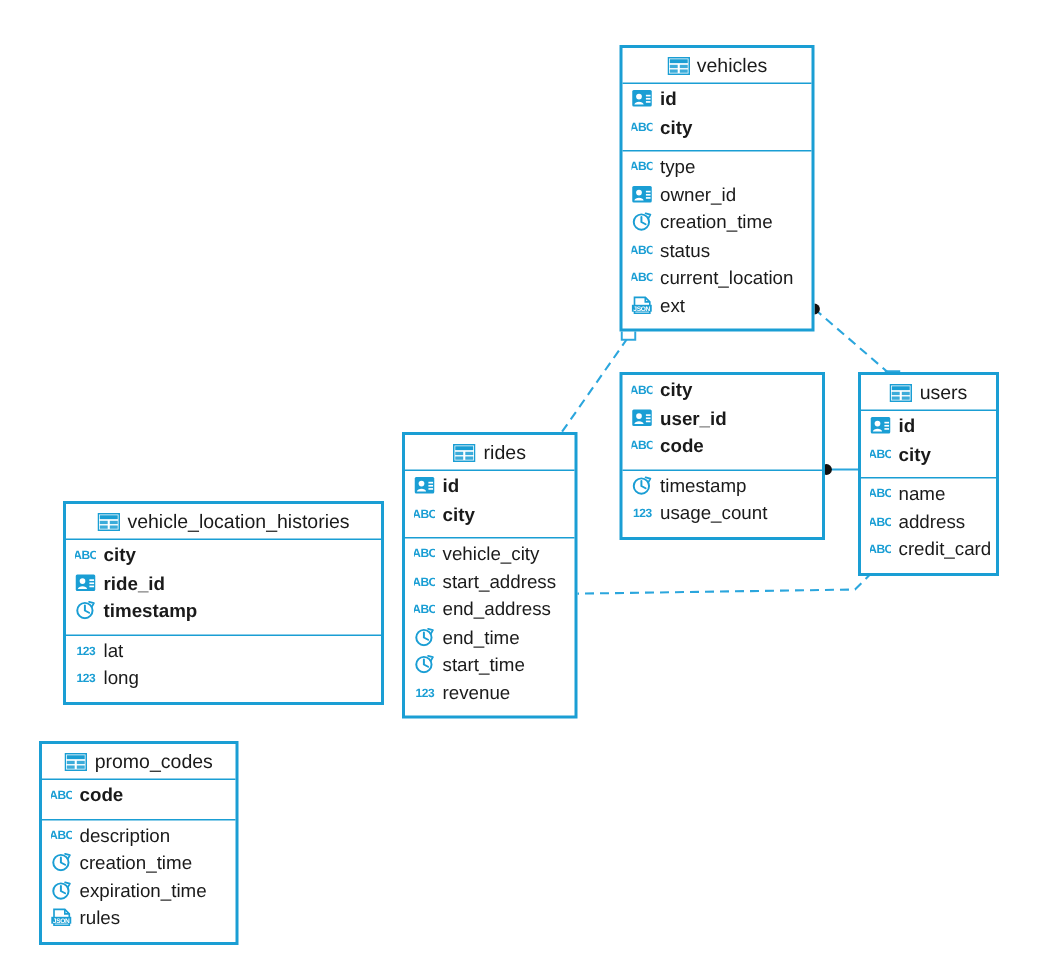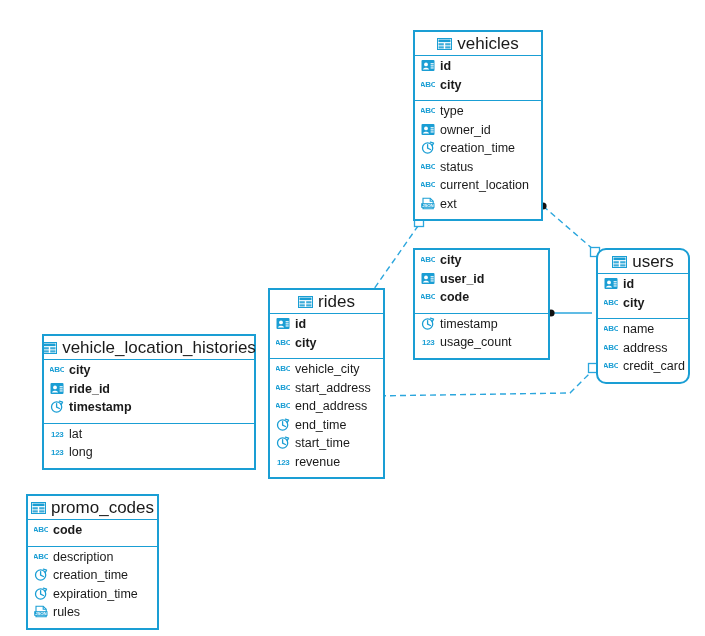--- a/index.html
+++ b/index.html
@@ -19,21 +19,21 @@
     background:#ffffff;
     border:2px solid #1a9ed4;
     box-sizing:border-box;
     z-index:2;
   }
   .thead{
     height:24px;
     display:flex;align-items:center;justify-content:center;
     gap:5px;
     border-bottom:1px solid #1a9ed4;
-    font-size:17px;
+    font-size:13px;
     color:#1a1a1a;
     padding:0 6px;
     box-sizing:border-box;
     white-space:nowrap;
   }
   .section{
     padding:3px 0 4px 0;
     box-sizing:border-box;
   }
   .section + .section{border-top:1px solid #1a9ed4;}
@@ -232,21 +232,21 @@
         <div class="field">
           <span class="ico">
             <svg viewBox="0 0 14 13">
               <text x="1" y="9.6" font-family="Liberation Sans, sans-serif" font-size="8" font-weight="bold" fill="#1a9ed4" letter-spacing="-0.3">123</text>
             </svg>
           </span>
           <span>usage_count</span>
         </div>
       </div>
     </div>
-    <div class="table" style="left: 596px; top: 248px; width: 94px; border-radius: 10px;">
+    <div class="table" style="left: 572px; top: 248px; width: 94px;">
       <div class="thead">
         <span class="ico ico-tbl">
           <svg viewBox="0 0 15 12">
             <rect x="0.5" y="0.5" width="14" height="11" fill="none" stroke="#1a9ed4" stroke-width="1"></rect>
             <rect x="1.5" y="1.5" width="12" height="2.6" fill="#1a9ed4"></rect>
             <rect x="1.5" y="5.2" width="5.3" height="2.2" fill="#1a9ed4" opacity="0.85"></rect>
             <rect x="8.2" y="5.2" width="5.3" height="2.2" fill="#1a9ed4" opacity="0.85"></rect>
             <rect x="1.5" y="8.3" width="5.3" height="2.2" fill="#1a9ed4" opacity="0.85"></rect>
             <rect x="8.2" y="8.3" width="5.3" height="2.2" fill="#1a9ed4" opacity="0.85"></rect>
           </svg>

